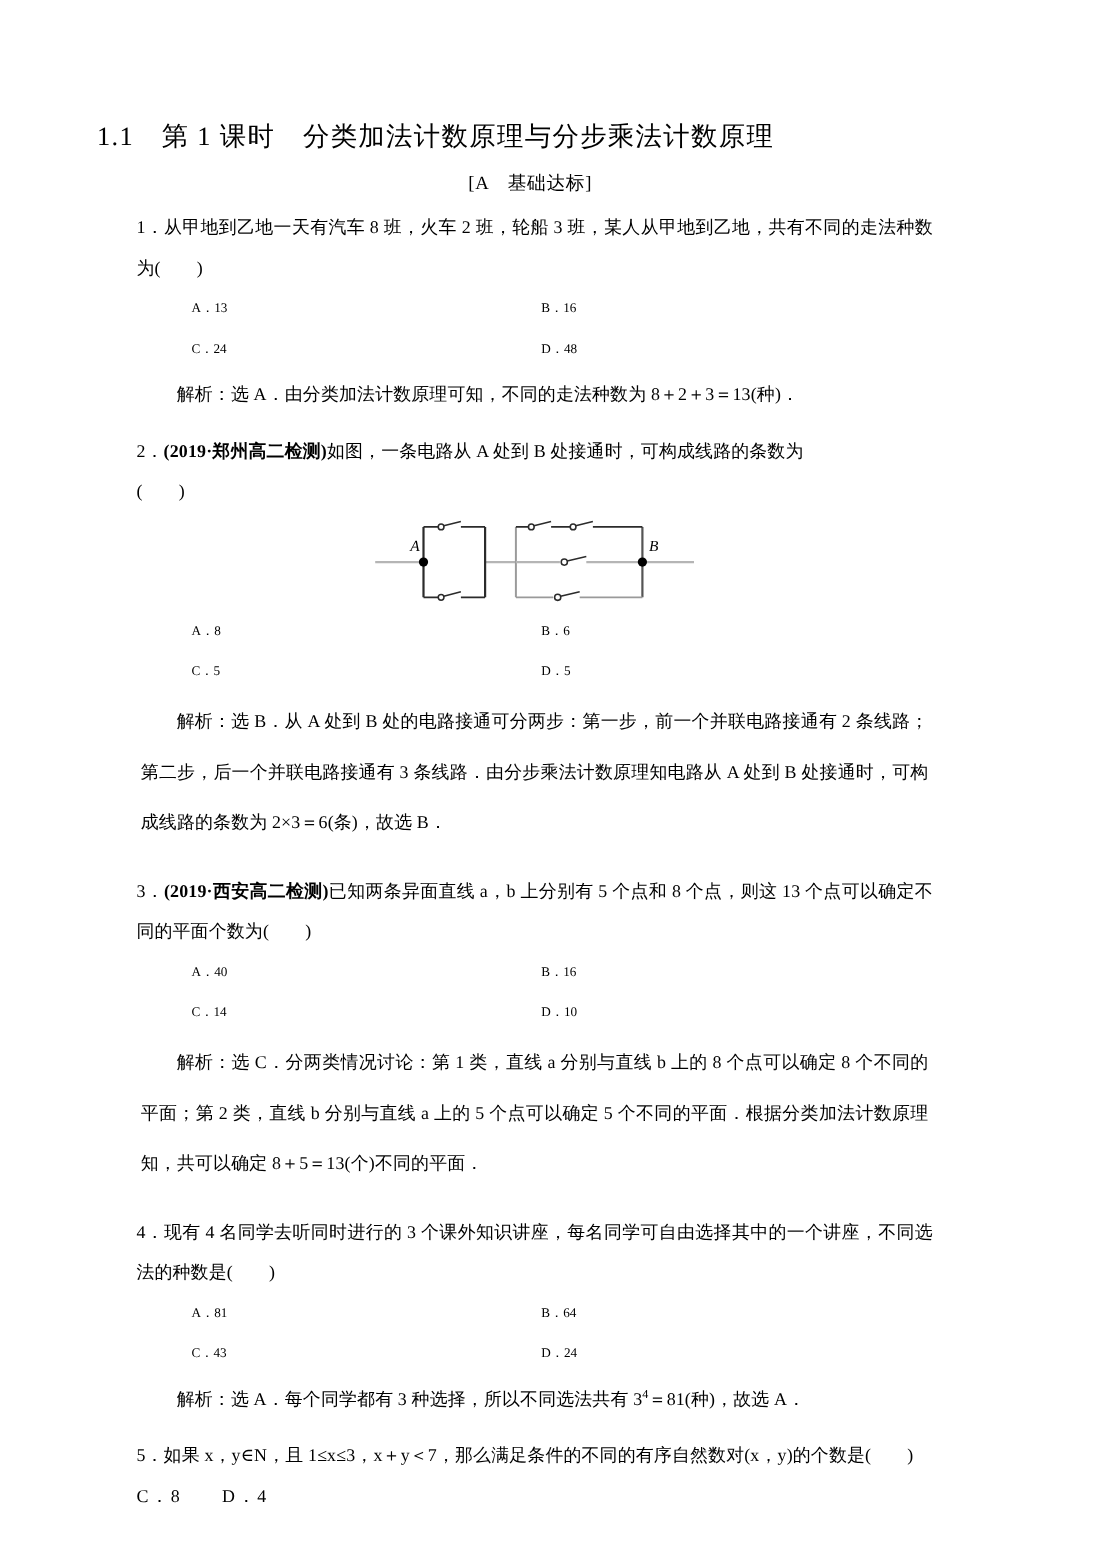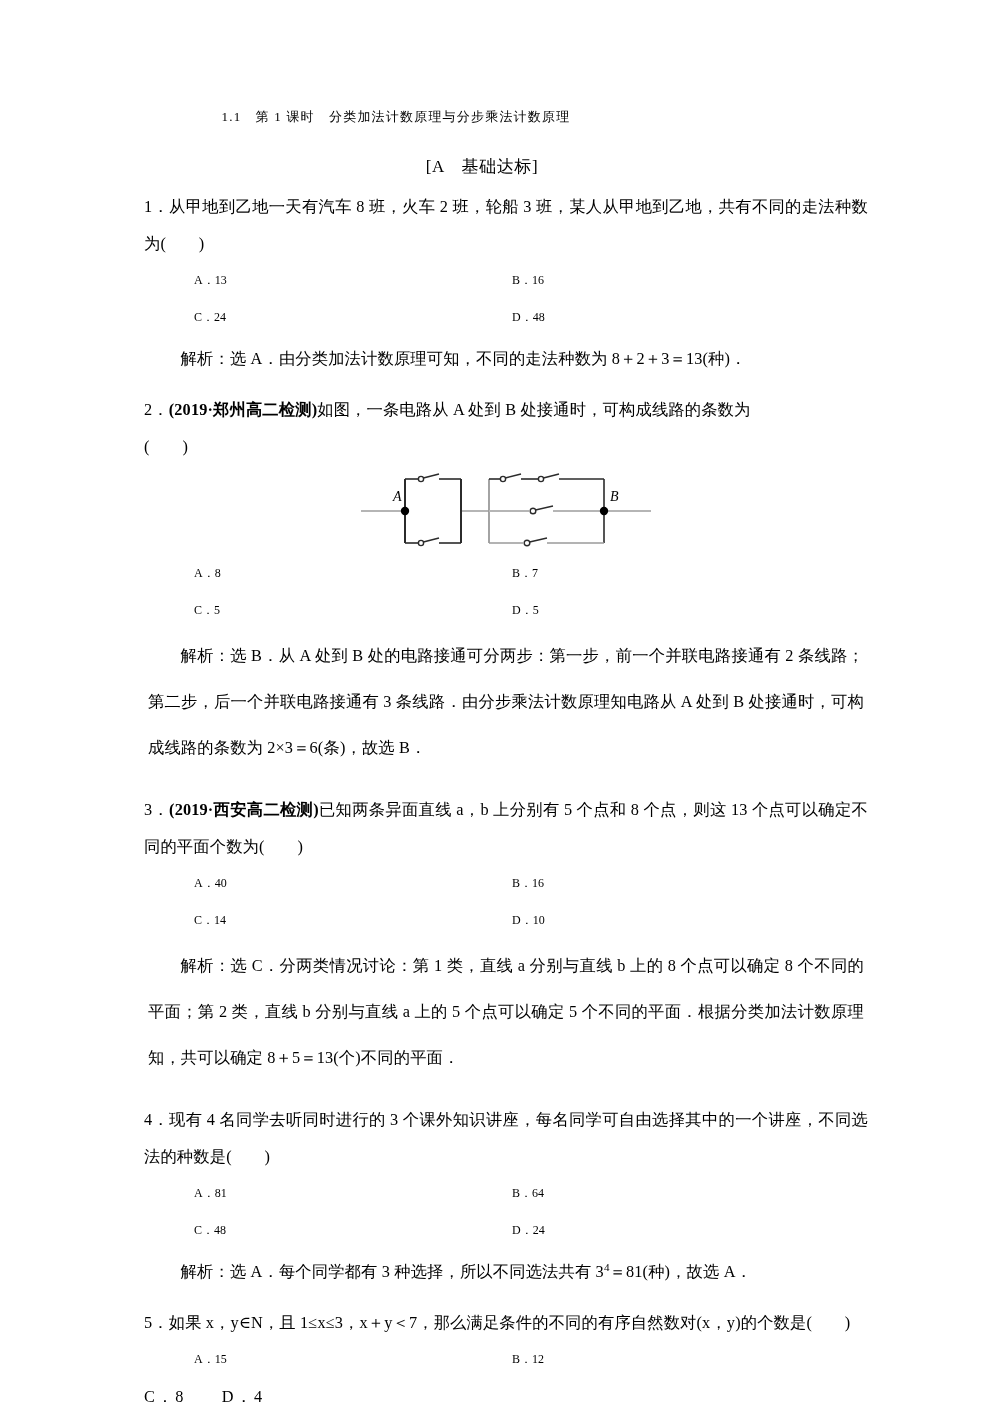--- a/index.html
+++ b/index.html
@@ -23,39 +23,39 @@
     padding: 0;
   }
 
   
   .doc-title {
     position: absolute;
     left: 0;
     top: 108px;
     width: 792px;
     text-align: center;
-    font-size: 13px;
+    font-size: 24px;
     letter-spacing: 1.2px;
     white-space: pre;
   }
   .section-label {
     position: absolute;
     left: 0;
     top: 155px;
     width: 964px;
     text-align: center;
     font-size: 17px;
     letter-spacing: 0.6px;
     white-space: pre;
   }
 
   
   .content {
     position: absolute;
-    left: 144px;
+    left: 124px;
     top: 188px;
     width: 724px;
   }
 
   .q-block { margin: 0; }
 
   .para {
     font-size: 16.3px;
     line-height: 37px;
     text-align: justify;
@@ -193,21 +193,21 @@
           <circle cx="243" cy="42" r="4.2" fill="#000000"></circle>
         </svg>
         <svg class="circuit" width="290" height="84" viewBox="0 0 290 84" style="pointer-events:none;">
           <text x="32" y="32" font-family="Liberation Serif, serif" font-style="italic" font-size="14" fill="#000">A</text>
           <text x="249" y="32" font-family="Liberation Serif, serif" font-style="italic" font-size="14" fill="#000">B</text>
         </svg>
       </div>
 
       <div class="opts">
         <span class="oa">A．8</span>
-        <span class="ob">B．7</span>
+        <span class="ob">B．6</span>
       </div>
       <div class="opts">
         <span class="oa">C．5</span>
         <span class="ob">D．5</span>
       </div>
       <p class="sol">解析：选 B．从 A 处到 B 处的电路接通可分两步：第一步，前一个并联电路接通有 2 条线路；第二步，后一个并联电路接通有 3 条线路．由分步乘法计数原理知电路从 A 处到 B 处接通时，可构成线路的条数为 2×3＝6(条)，故选 B．</p>
     </div>
 
     <div class="gap-md"></div>
 
@@ -226,31 +226,27 @@
 
     <div class="gap-md"></div>
 
     <div class="q-block">
       <p class="para">4．现有 4 名同学去听同时进行的 3 个课外知识讲座，每名同学可自由选择其中的一个讲座，不同选法的种数是(　　)</p>
       <div class="opts">
         <span class="oa">A．81</span>
         <span class="ob">B．64</span>
       </div>
       <div class="opts">
-        <span class="oa">C．48</span>
+        <span class="oa">C．43</span>
         <span class="ob">D．24</span>
       </div>
       <p class="sol tight"><span>解析：选 A．每个同学都有 3 种选择，所以不同选法共有 3</span><sup>4</sup><span>＝81(种)，故选 A．</span></p>
     </div>
 
     <div class="gap-sm"></div>
 
     <div class="q-block">
       <p class="para">5．如果 x，y∈N，且 1≤x≤3，x＋y＜7，那么满足条件的不同的有序自然数对(x，y)的个数是(　　)</p>
-      <div class="opts">
-        <span class="oa">A．15</span>
-        <span class="ob">B．12</span>
-      </div>
       <div class="opts-wide">C．8　　D．4</div>
     </div>
 
   </div>
 </div>
 
 </body></html>

